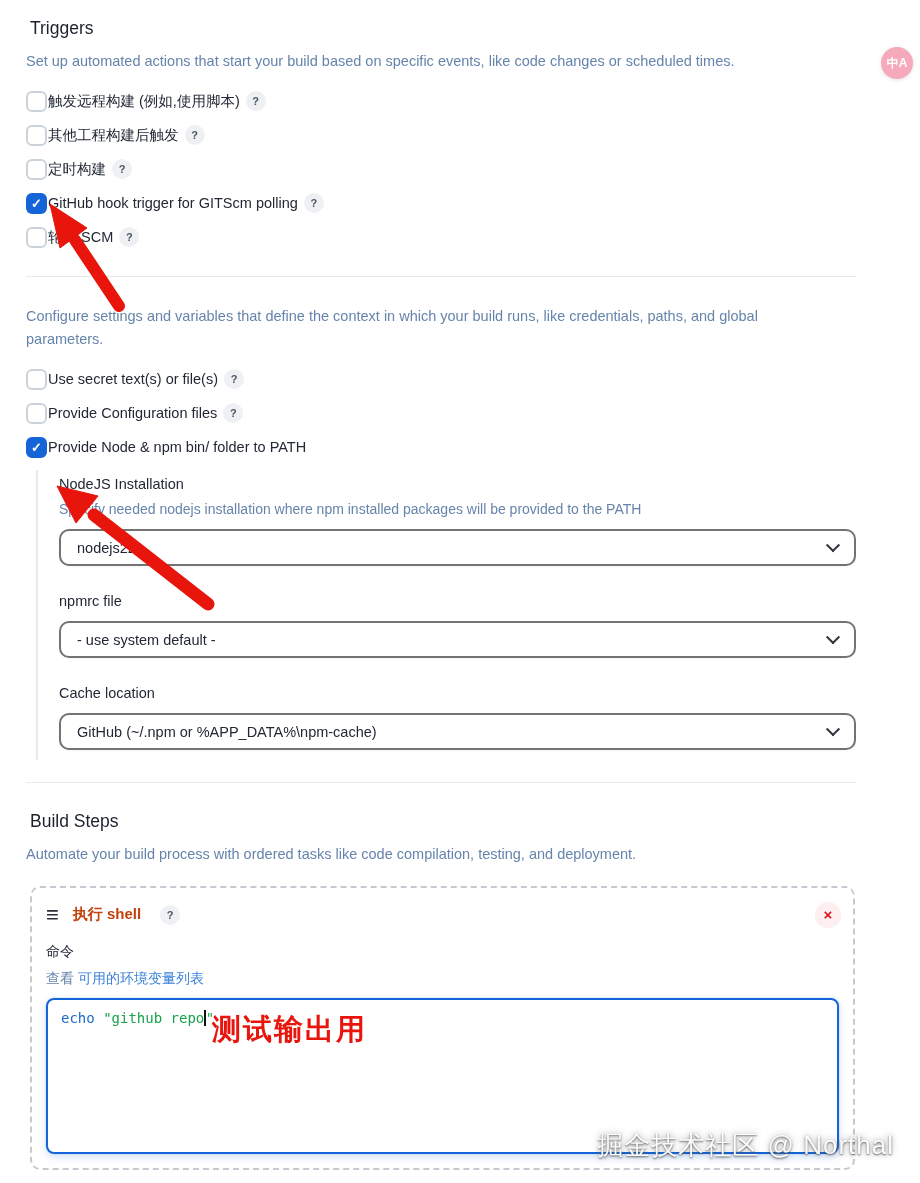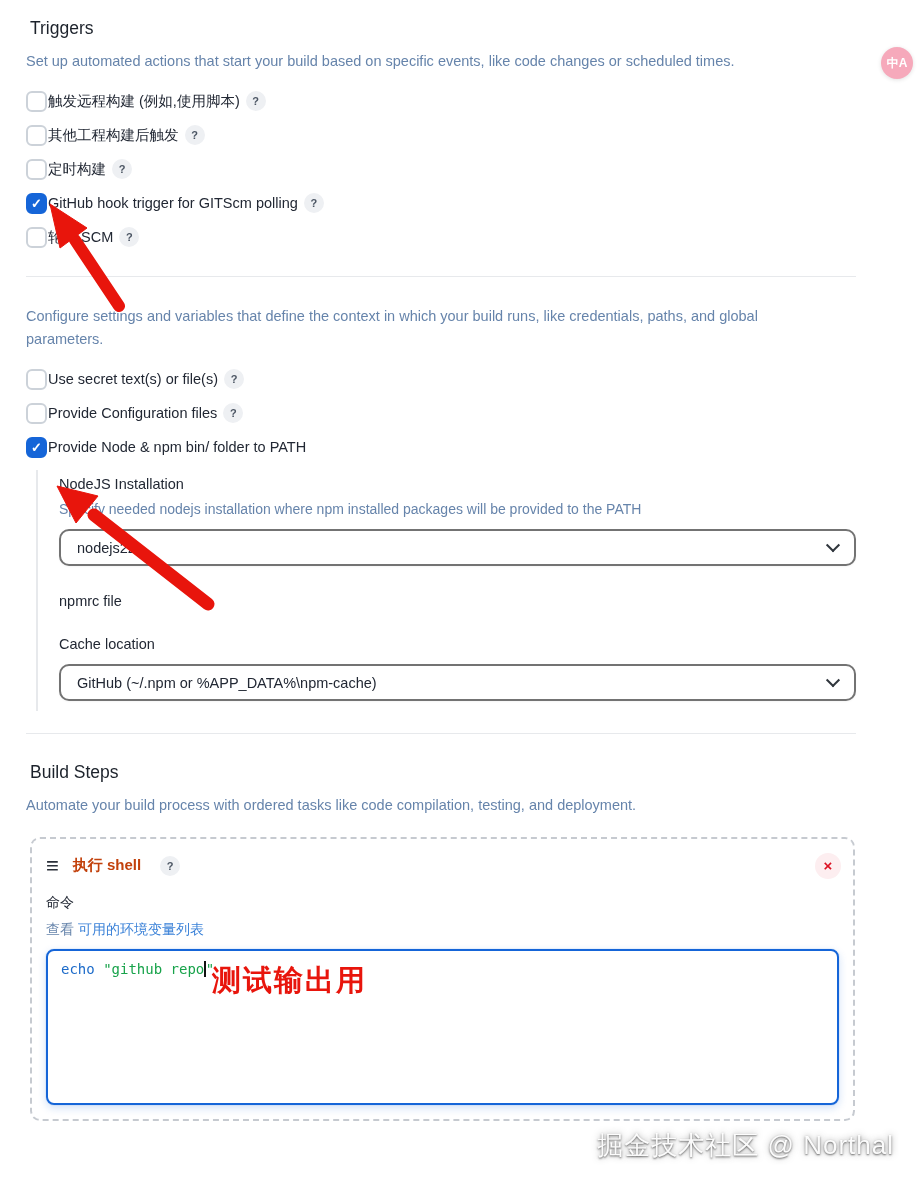--- a/index.html
+++ b/index.html
@@ -150,20 +150,24 @@
 
     <div class="nested">
       <div class="form-label">NodeJS Installation</div>
       <div class="form-hint">Specify needed nodejs installation where npm installed packages will be provided to the PATH</div>
       <div class="select">
         <span>nodejs22</span>
         <span class="chevron"></span>
       </div>
 
       <div class="form-label gap">npmrc file</div>
+      <div class="select">
+        <span>- use system default -</span>
+        <span class="chevron"></span>
+      </div>
 
       <div class="form-label gap">Cache location</div>
       <div class="select">
         <span>GitHub (~/.npm or %APP_DATA%\npm-cache)</span>
         <span class="chevron"></span>
       </div>
     </div>
   </section>
 
   <hr class="divider">

